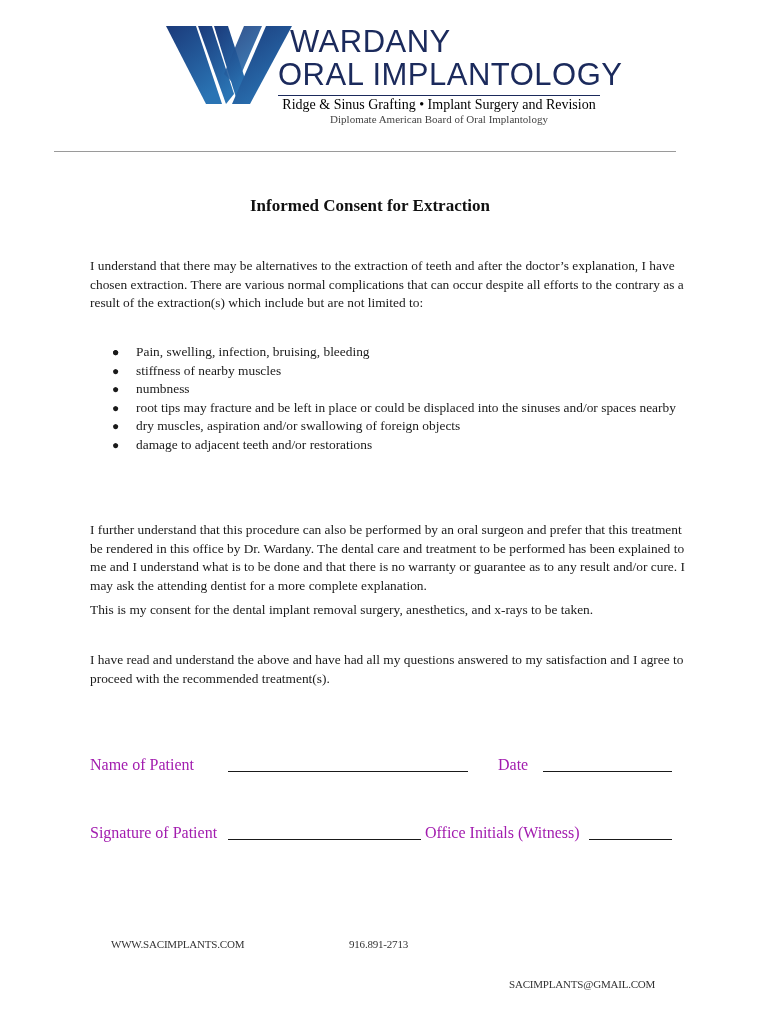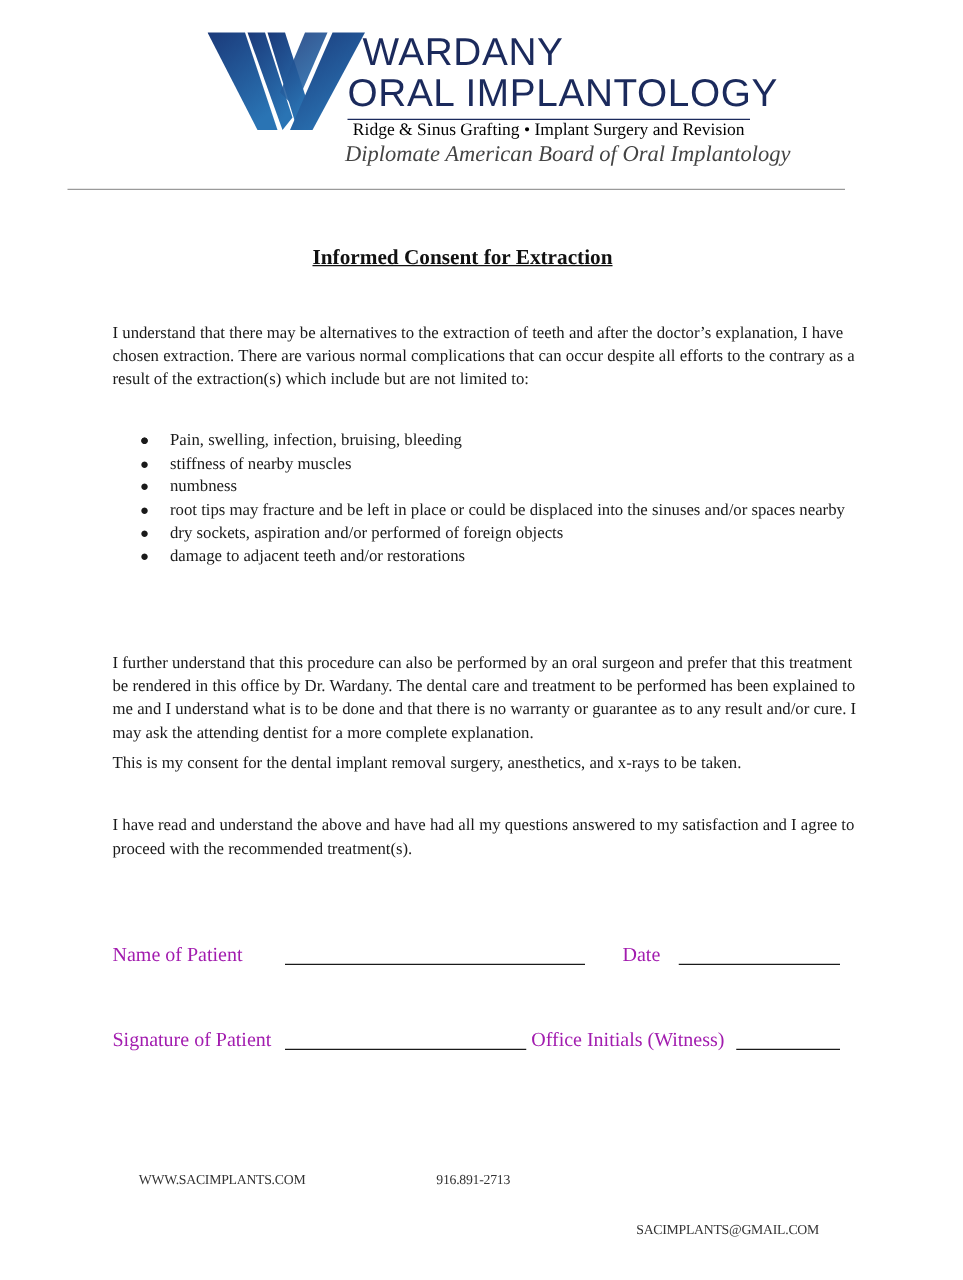--- a/index.html
+++ b/index.html
@@ -12,27 +12,27 @@
     .logo-mark { position: absolute; left: 0; top: 0; width: 126px; height: 84px; }
     .logo-title {
       position: absolute; left: 112px; top: 2px;
       font-family: "Liberation Sans", "DejaVu Sans", sans-serif;
       color: #1b2a5c; font-weight: normal; letter-spacing: 0.5px;
     }
     .logo-title .l1 { position: absolute; left: 12px; top: 0; font-size: 31px; line-height: 32px; white-space: nowrap; }
     .logo-title .l2 { position: absolute; left: 0; top: 33px; font-size: 31px; line-height: 32px; white-space: nowrap; }
     .logo-rule { position: absolute; left: 112px; top: 71px; width: 322px; height: 1px; background: #1b2a5c; }
     .logo-tag1 { position: absolute; left: 110px; top: 73px; width: 326px; text-align: center; font-size: 14px; color: #000000; white-space: nowrap; }
-    .logo-tag2 { position: absolute; left: 110px; top: 89px; width: 326px; font-size: 18px; color: #444; white-space: nowrap; font-style: italic; }
+    .logo-tag2 { position: absolute; left: 110px; top: 89px; width: 326px; text-align: center; font-size: 11px; color: #444; white-space: nowrap; }
 
     .hr { position: absolute; left: 54px; top: 151px; width: 622px; height: 1px; background: #9a9a9a; }
 
     .doc-title {
       position: absolute; left: 0; width: 740px; top: 196px; text-align: center;
-      font-size: 17px; font-weight: bold; text-decoration: underline; color: #111;
+      font-size: 17px; font-weight: bold; color: #111;
     }
     .para { position: absolute; left: 90px; width: 600px; font-size: 13.4px; line-height: 18.5px; color: #1a1a1a; }
     .p1 { top: 257px; }
     .bullets { position: absolute; left: 112px; top: 343px; width: 570px; margin: 0; padding: 0; list-style: none; font-size: 13.4px; line-height: 18.5px; }
     .bullets li { position: relative; padding-left: 24px; }
     .bullets li .dot { position: absolute; left: 0; top: 0; font-size: 12px; }
     .p2 { top: 521px; }
     .p3 { top: 601px; }
     .p4 { top: 651px; }
 
@@ -72,21 +72,21 @@
 <div class="doc-title">Informed Consent for Extraction</div>
 
 <div class="para p1">I understand that there may be alternatives to the extraction of teeth and after the doctor’s explanation, I have chosen extraction. There are various normal complications that can occur despite all efforts to the contrary as a result of the extraction(s) which include but are not limited to:</div>
 
 <ul class="bullets">
   <li><span class="dot">●</span></li>
   <li><span class="dot">●</span><span>Pain, swelling, infection, bruising, bleeding</span></li>
   <li><span class="dot">●</span><span>stiffness of nearby muscles</span></li>
   <li><span class="dot">●</span><span>numbness</span></li>
   <li><span class="dot">●</span><span>root tips may fracture and be left in place or could be displaced into the sinuses and/or spaces nearby</span></li>
-  <li><span class="dot">●</span><span>dry sockets, aspiration and/or performed of foreign objects</span></li>
+  <li><span class="dot">●</span><span>dry muscles, aspiration and/or swallowing of foreign objects</span></li>
   <li><span class="dot">●</span><span>damage to adjacent teeth and/or restorations</span></li>
 </ul>
 
 <div class="para p2">I further understand that this procedure can also be performed by an oral surgeon and prefer that this treatment be rendered in this office by Dr. Wardany. The dental care and treatment to be performed has been explained to me and I understand what is to be done and that there is no warranty or guarantee as to any result and/or cure. I may ask the attending dentist for a more complete explanation.</div>
 <div class="para p3">This is my consent for the dental implant removal surgery, anesthetics, and x-rays to be taken.</div>
 <div class="para p4">I have read and understand the above and have had all my questions answered to my satisfaction and I agree to proceed with the recommended treatment(s).</div>
 
 <div class="sig-label" style="left:90px; top:756px;">Name of Patient</div>
 <div class="sig-line" style="left:228px; top:771px; width:240px;"><span></span></div>
 <div class="sig-label" style="left:498px; top:756px;">Date</div>

